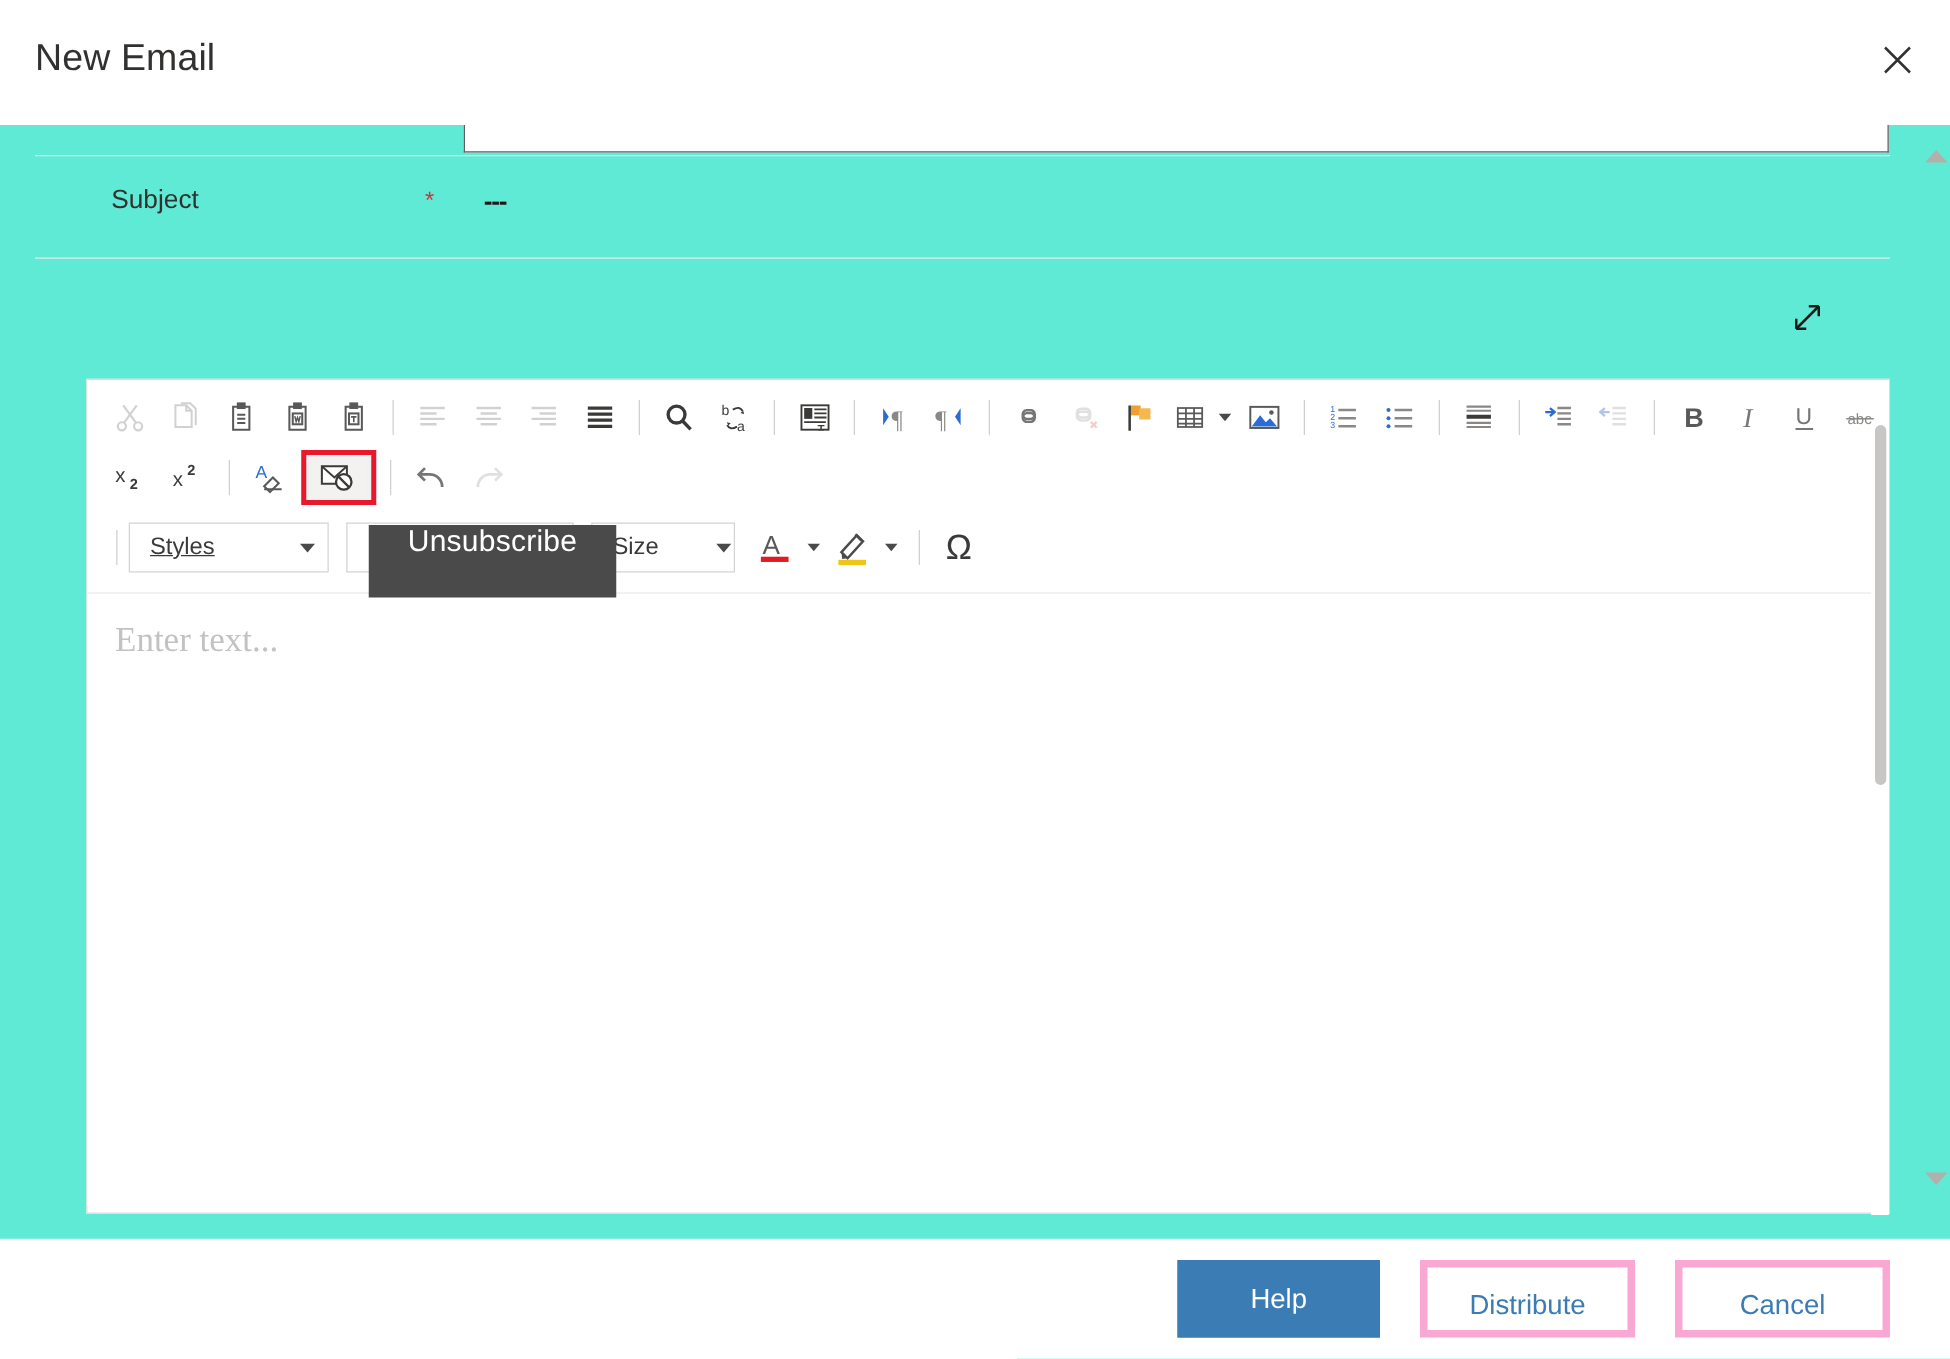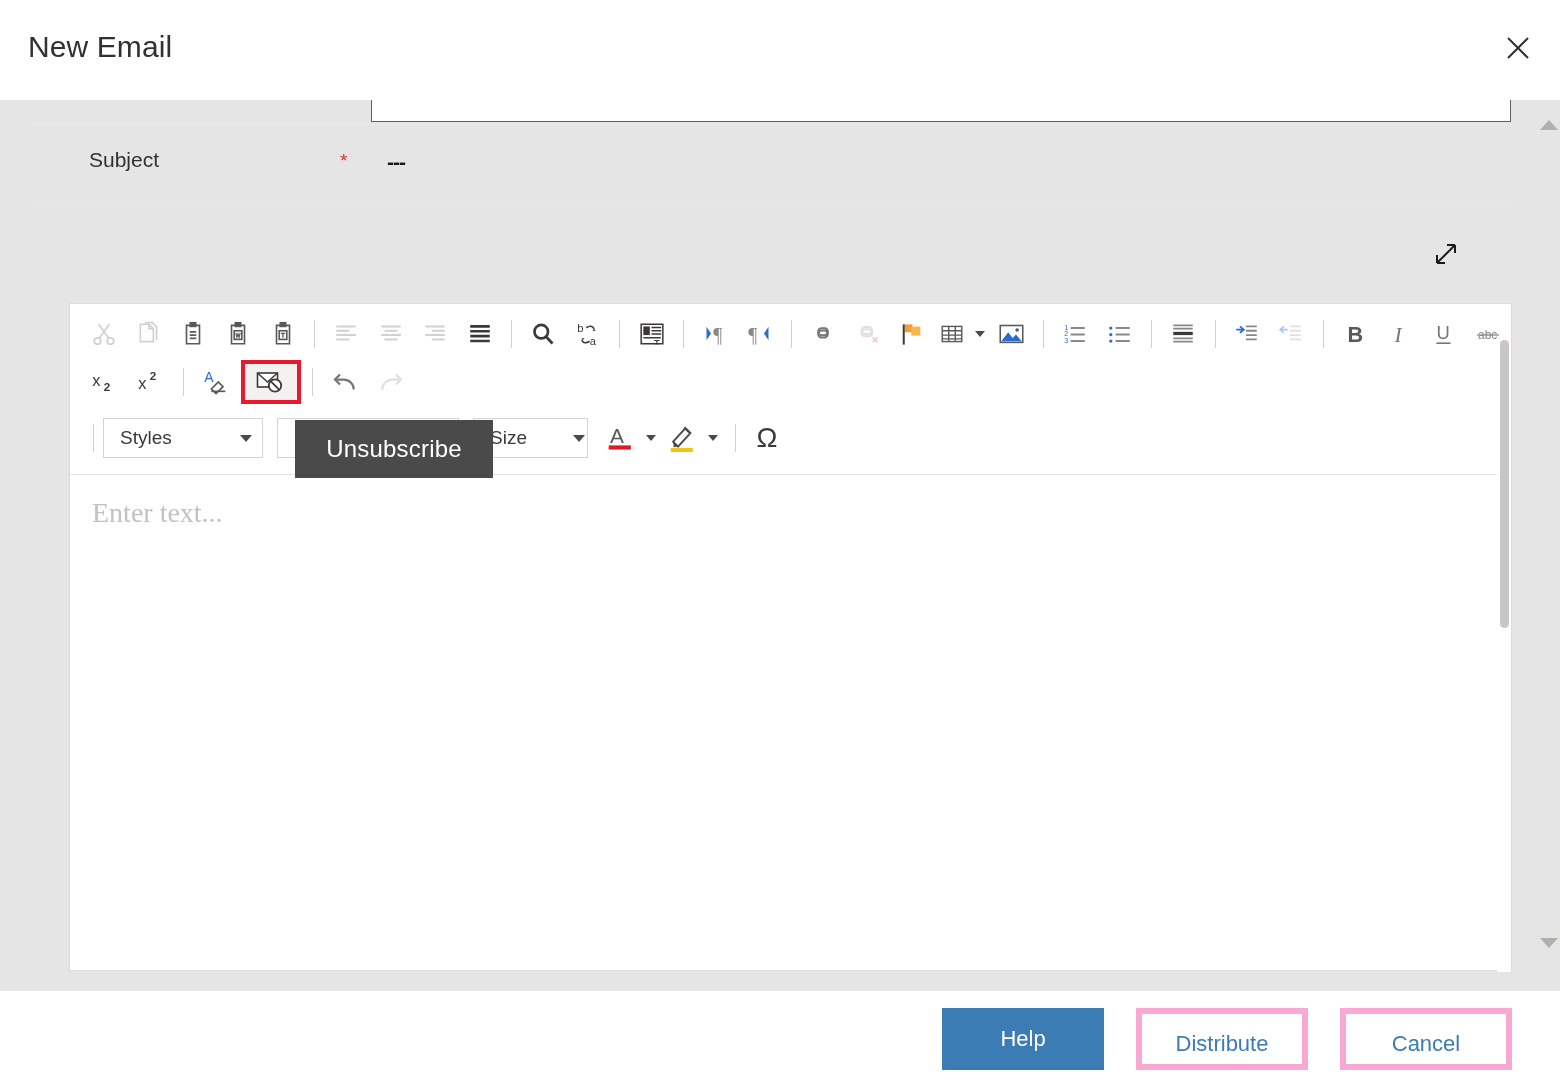--- a/index.html
+++ b/index.html
@@ -6,21 +6,21 @@
   html, body {
     margin: 0; padding: 0;
     width: 1560px; height: 1087px;
     background: #ffffff;
     font-family: "Liberation Sans", sans-serif;
     overflow: hidden;
   }
   #app {
     position: relative;
     width: 1560px; height: 1087px;
-    background: #e5e5e5;
+    background: #5eead4;
   }
 
   
   #title-bar {
     position: absolute; left: 0; top: 0; width: 1560px; height: 100px;
     background: #ffffff;
   }
   #page-title {
     position: absolute; left: 28px; top: 30px;
     font-size: 30px; color: #323130; font-weight: 400;
@@ -140,21 +140,21 @@
     display: flex; align-items: center; justify-content: center;
   }
 
   
   .dd {
     height: 40px; border: 1px solid #d4d4d4; background: #fff;
     display: flex; align-items: center; justify-content: space-between;
     padding: 0 10px 0 16px; margin-right: 14px;
     font-size: 19px; color: #3b3a39; cursor: pointer;
   }
-  #dd-styles { width: 160px; }
+  #dd-styles { width: 160px; text-decoration: underline; }
   #dd-font   { width: 182px; }
   #dd-size   { width: 115px; gap: 36px; }
   .caret {
     width: 0; height: 0; margin-left: 10px;
     border-left: 6px solid transparent;
     border-right: 6px solid transparent;
     border-top: 7px solid #4a4a4a;
   }
   .caret.sm {
     border-left-width: 5px; border-right-width: 5px; border-top-width: 6px;
@@ -187,21 +187,21 @@
   #editor-thumb {
     position: absolute; left: 3px; top: 0; width: 9px; height: 288px;
     background: #c8c6c4; border-radius: 5px;
   }
 
   
   #tooltip {
     position: absolute; left: 295px; top: 420px;
     width: 198px; height: 58px;
     background: #4a4a4a; color: #ffffff;
-    display: flex; align-items: center; justify-content: center;
+    display: flex; justify-content: center;
     font-size: 24px; letter-spacing: 0.2px;
     z-index: 50;
   }
 
   
   #page-scrollbar {
     position: absolute; right: 0; top: 110px;
     width: 28px; height: 860px;
   }
   #ps-up, #ps-down {

